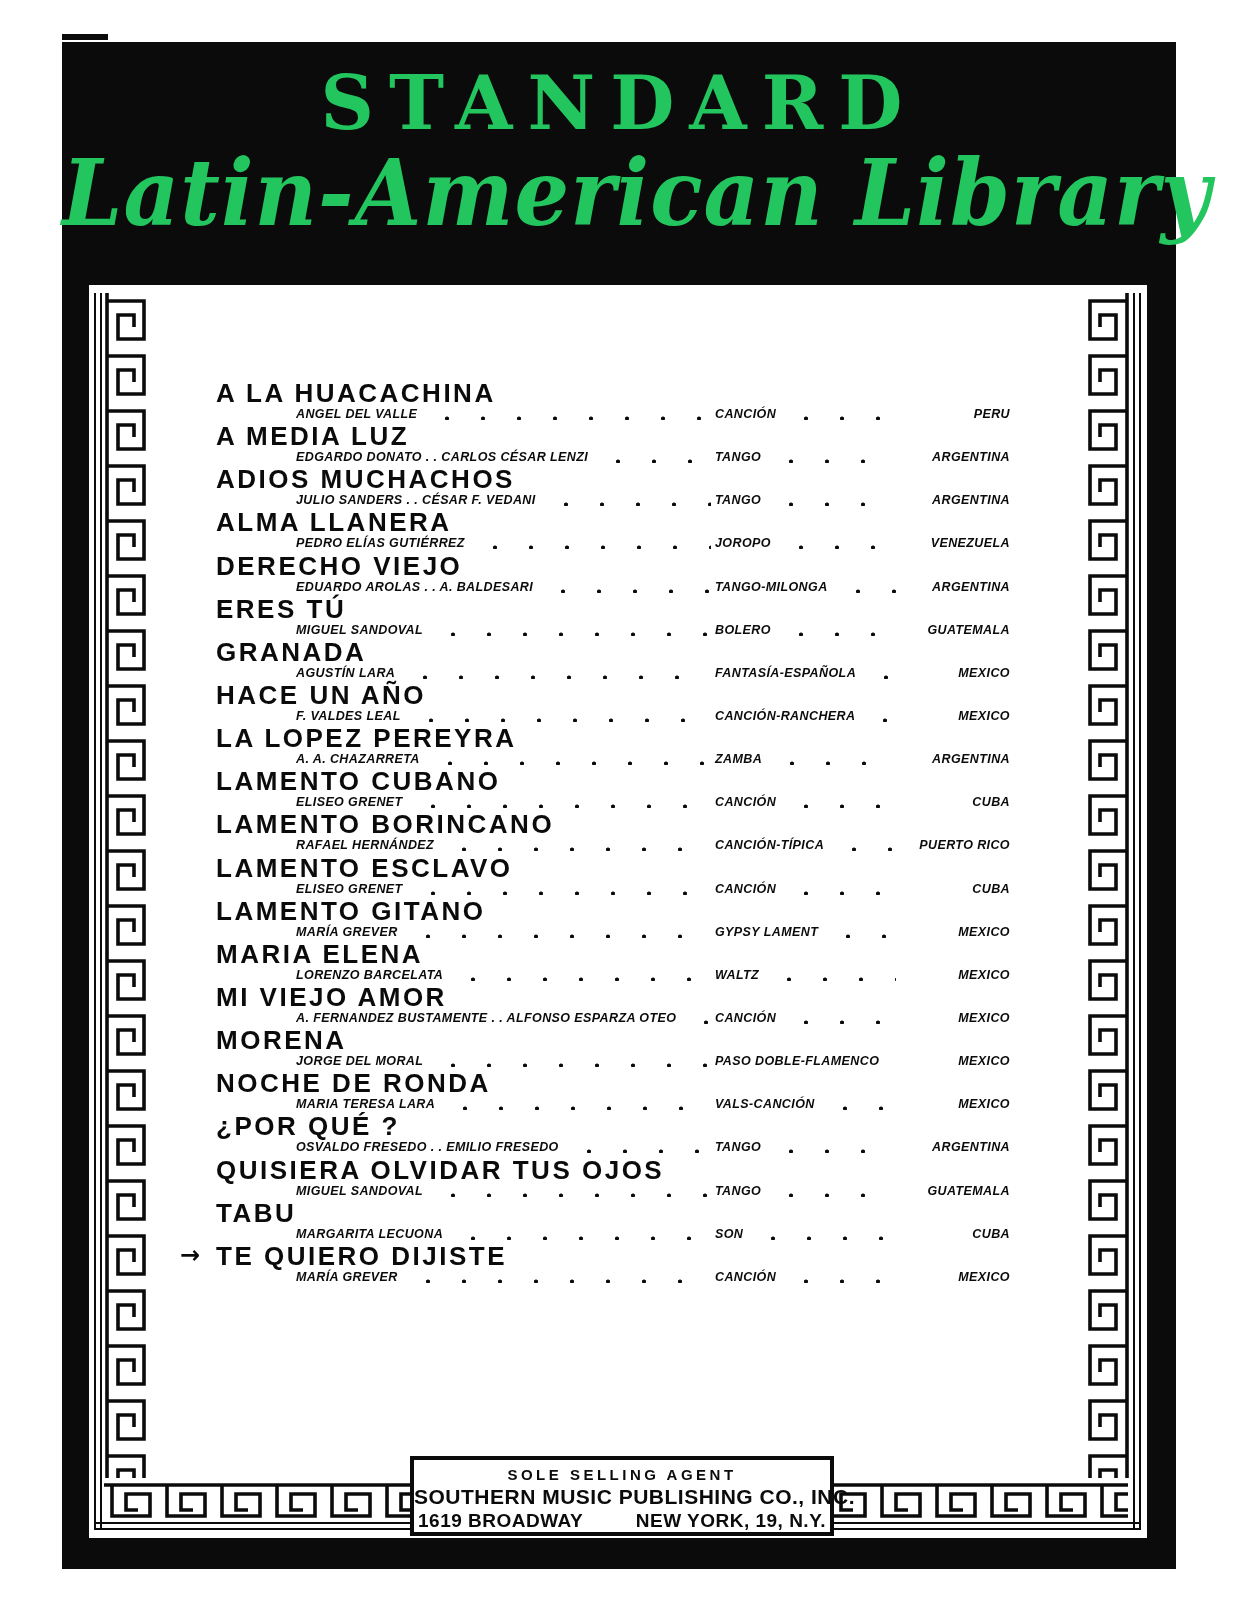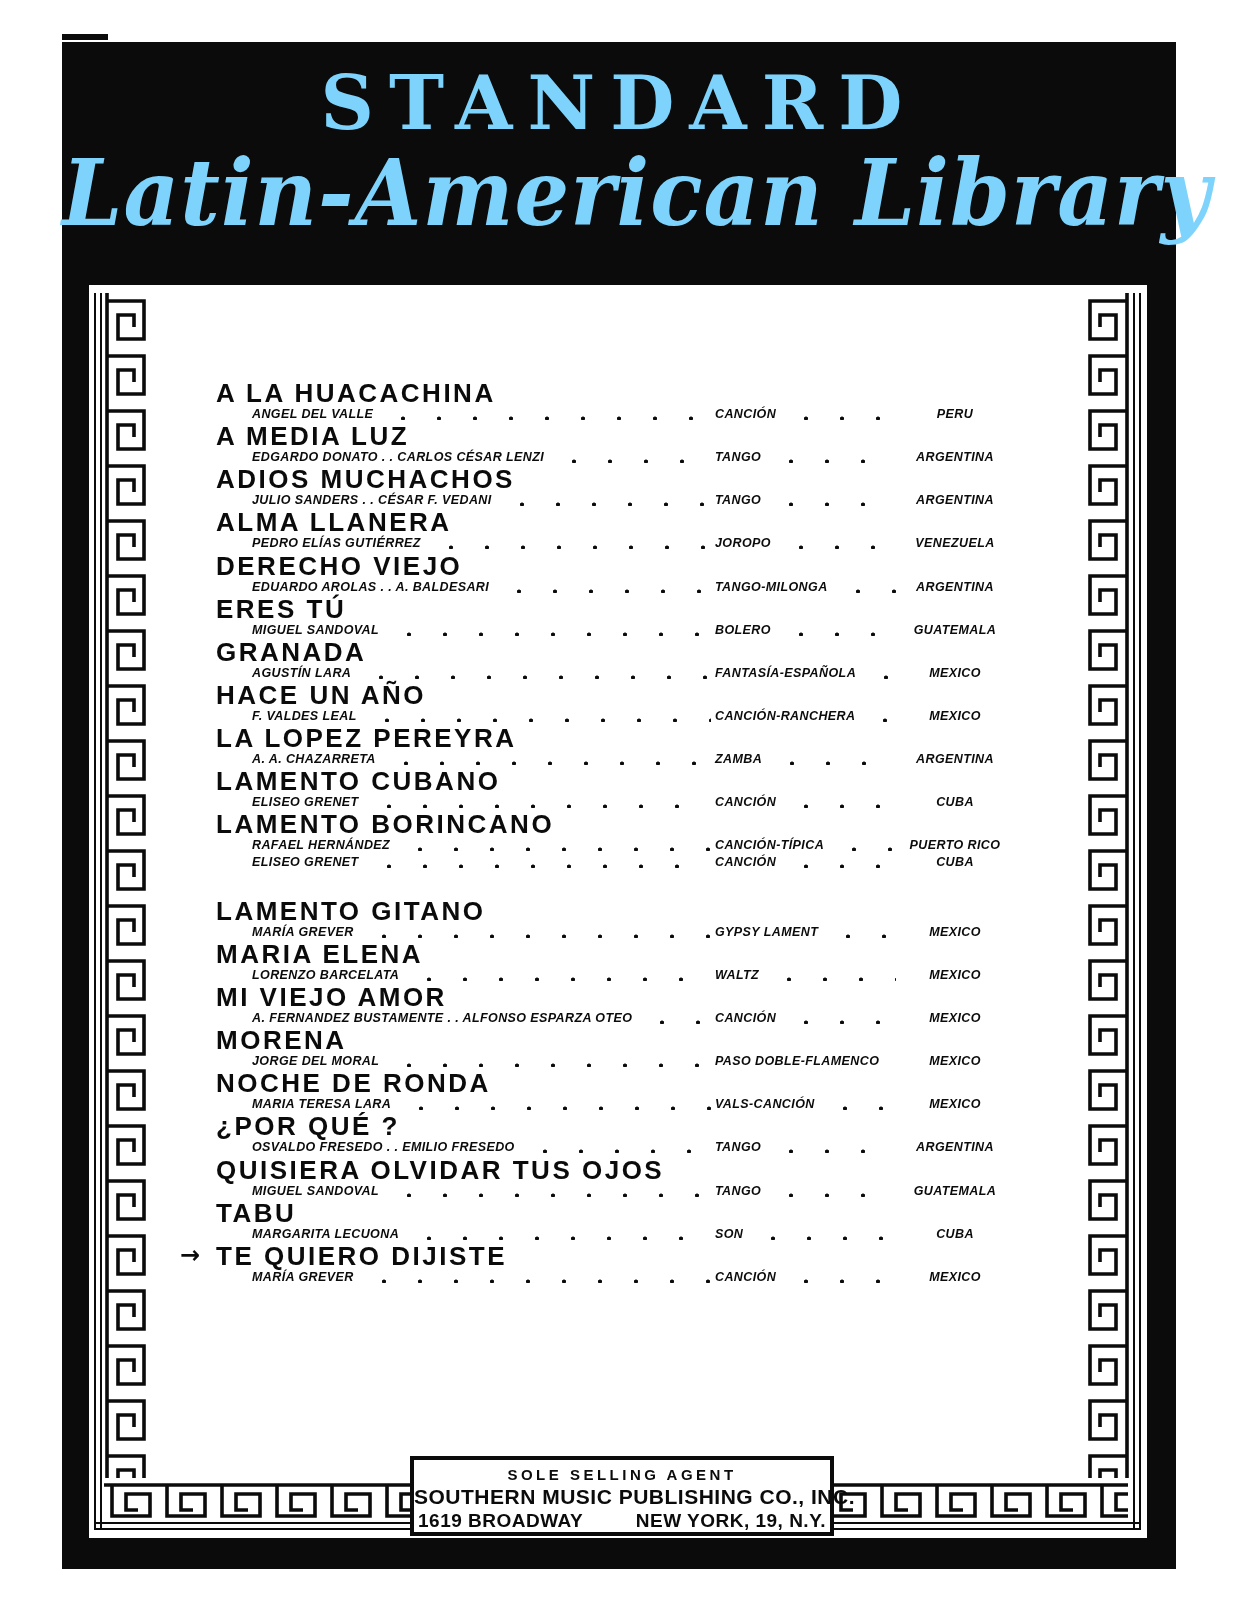--- a/index.html
+++ b/index.html
@@ -10,21 +10,21 @@
   }
   
   .edge{position:absolute;background:#0b0b0b;}
   #band-left{left:62px;top:42px;width:27px;height:1526px;}
   #band-right{left:1147px;top:42px;width:29px;height:1526px;}
   #band-bottom{left:62px;top:1538px;width:1114px;height:31px;}
   #artifact-dash{left:62px;top:34px;width:46px;height:6px;}
   
   .header-block{
     position:absolute;left:62px;top:42px;width:1114px;height:243px;
-    background:#0b0b0b;color:#7dd3fc;text-align:center;
+    background:#0b0b0b;color:#22c55e;text-align:center;
   }
   .header-title{
     font-family:"DejaVu Serif",serif;font-weight:bold;
     font-size:74px;line-height:82px;letter-spacing:15px;
     margin-top:20px;white-space:nowrap;
   }
   .header-script{
     font-family:"DejaVu Serif",serif;font-style:italic;font-weight:bold;
     font-size:86px;line-height:98px;letter-spacing:1px;
     transform:scaleY(1.06);white-space:nowrap;
@@ -52,23 +52,23 @@
   .arrow{
     position:absolute;left:-36px;top:-1px;
     font-size:24px;font-weight:bold;font-family:"DejaVu Sans",sans-serif;
   }
   .credit-line{
     display:flex;align-items:baseline;
     font-size:12.5px;font-weight:bold;font-style:italic;
     letter-spacing:0.4px;line-height:14px;white-space:nowrap;
   }
   .composer-cell{width:499px;display:flex;align-items:baseline;}
-  .composer{margin-left:36px;}
+  .composer{margin-left:80px;}
   .genre-cell{width:185px;display:flex;align-items:flex-start;}
-  .country{flex:1;text-align:center;}
+  .country{flex:1;text-align:right;}
   .leader{
     flex:1;height:5px;margin:0 4px 1px 10px;align-self:flex-end;
     background-image:radial-gradient(circle,#0b0b0b 1.7px,rgba(0,0,0,0) 2.3px);
     background-size:36px 5px;background-position:2px 1px;background-repeat:repeat-x;
   }
   
   .agent-box{
     position:absolute;left:410px;top:1456px;width:424px;height:80px;
     background:#ffffff;border:4px solid #0b0b0b;box-sizing:border-box;
     z-index:5;text-align:center;
@@ -312,20 +312,23 @@
         </span>
         <span class="genre-cell">
           <span class="genre">CANCIÓN-TÍPICA</span>
           <span class="leader"></span>
         </span>
         <span class="country">PUERTO RICO</span>
       </div>
     </div>
 
     <div class="entry">
+      <div class="title-line">
+        <span class="arrow"></span><span class="title">LAMENTO ESCLAVO</span>
+      </div>
       <div class="credit-line">
         <span class="composer-cell">
           <span class="composer">ELISEO GRENET</span>
           <span class="leader"></span>
         </span>
         <span class="genre-cell">
           <span class="genre">CANCIÓN</span>
           <span class="leader"></span>
         </span>
         <span class="country">CUBA</span>

